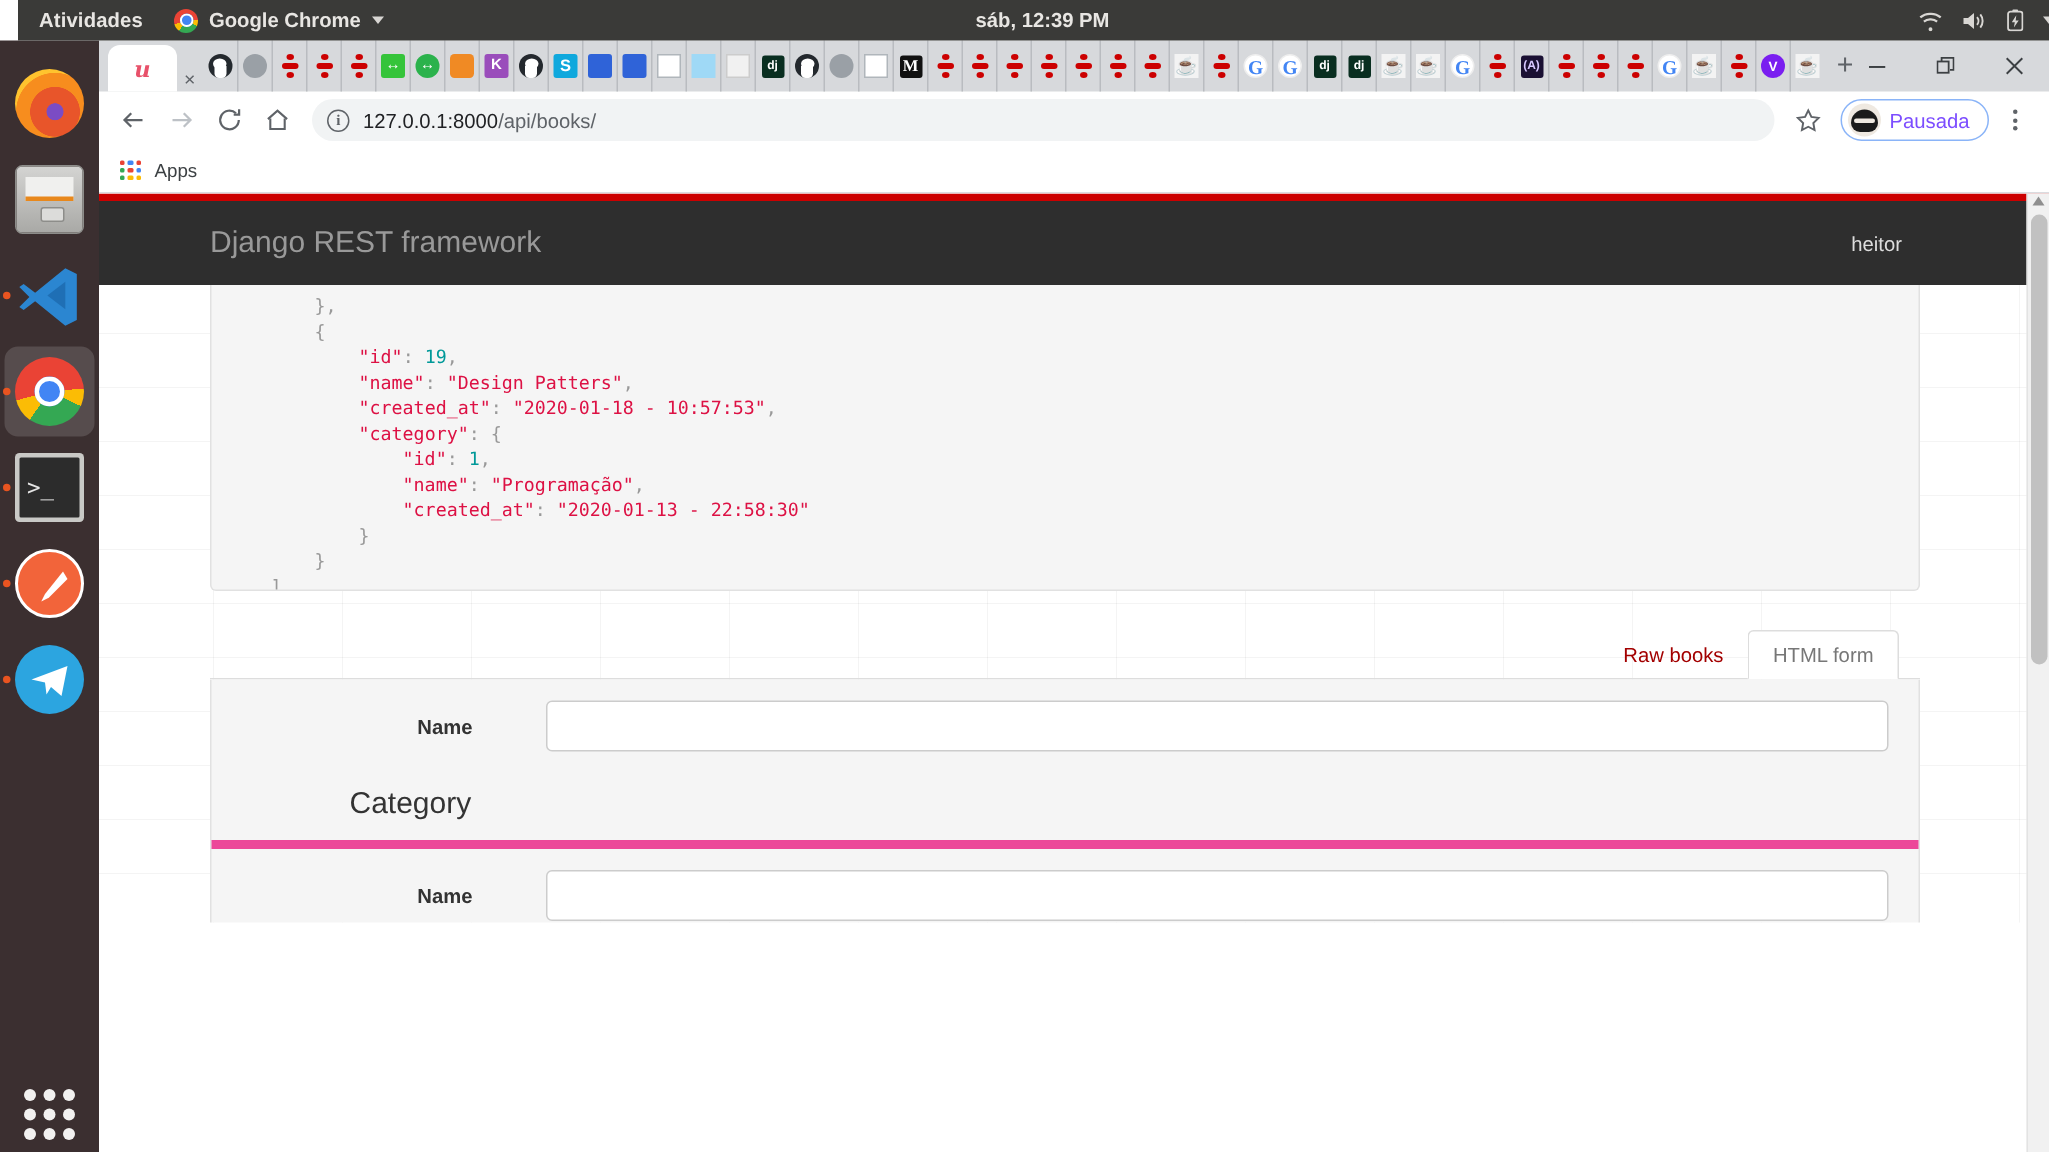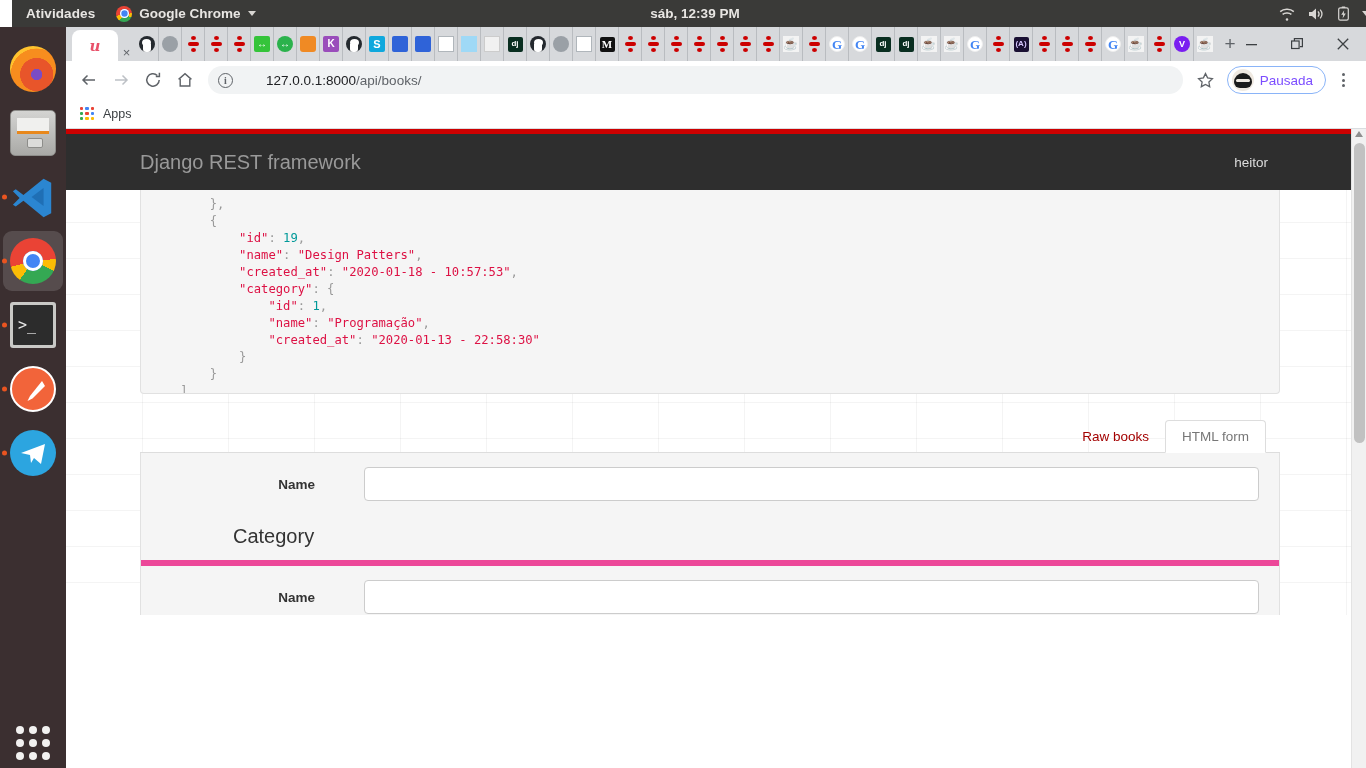--- a/index.html
+++ b/index.html
@@ -134,21 +134,21 @@
 
   
   #toolbar { height: 38px; background: #fff; display:flex; align-items:center;
     padding: 0 8px; gap: 2px; }
   .tbtn { width: 30px; height: 30px; display:flex; align-items:center;
     justify-content:center; border-radius:50%; color:#5f6368; font-size: 17px; }
   .tbtn.dim { color: #bdc1c6; }
   #omnibox { flex: 1; height: 28px; background: #f1f3f4; border-radius: 14px;
     display:flex; align-items:center; padding: 0 10px; margin: 0 6px; gap: 9px; }
   #omnibox .url { font-size: 13.5px; color: #202124; }
-  #omnibox .url .host { color: #202124; margin-left: 24px; }
+  #omnibox .url .host { color: #202124; }
   #omnibox .url .rest { color: #5f6368; }
   .info-circle { width: 15px; height: 15px; border-radius: 50%;
     border: 1.3px solid #5f6368; color:#5f6368; font-size: 10px;
     display:flex; align-items:center; justify-content:center;
     font-family:"Liberation Serif", serif; font-weight: bold; }
   #profile-pill { display:flex; align-items:center; gap:6px; height: 28px;
     border: 1.5px solid #8ab4f8; border-radius: 15px; padding: 0 12px 0 4px;
     margin-left: 4px; }
   #profile-pill .pname { color: #7c4dff; font-size: 13.5px; }
   .ninja { width: 22px; height: 22px; border-radius: 50%; background: #efe9e1;

